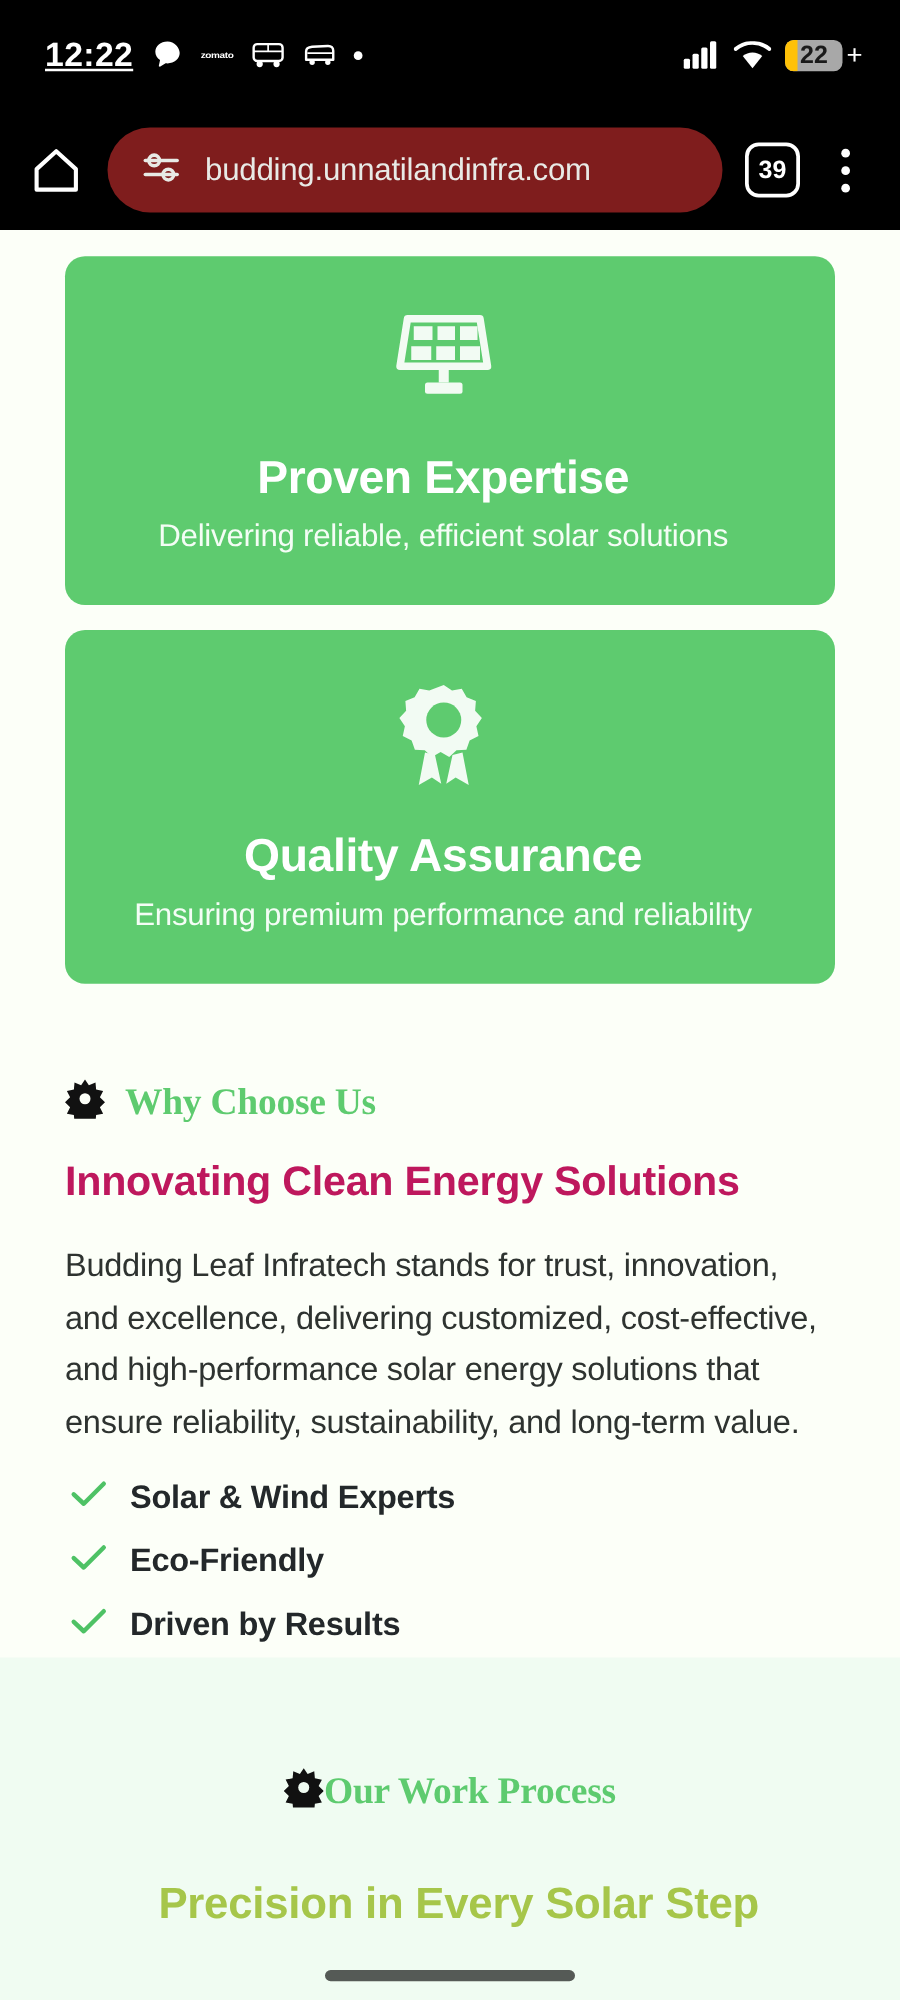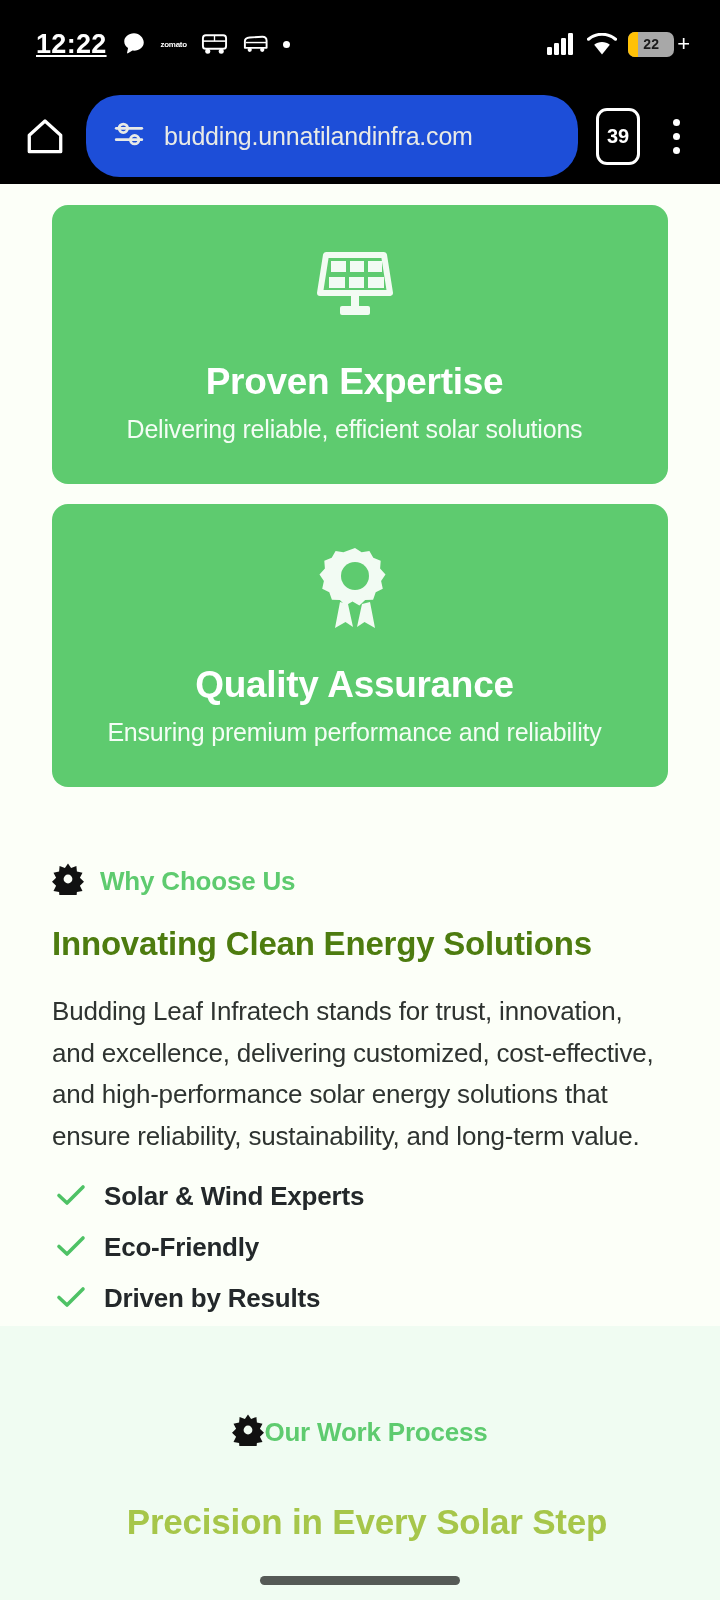--- a/index.html
+++ b/index.html
@@ -71,21 +71,21 @@
     justify-content: center;
   }
   .battery-fill {
     position: absolute;
     left: 0; top: 0; bottom: 0;
     width: 22%;
     background: #ffc107;
   }
   .battery-num {
     position: relative;
-    font-size: 14px;
+    font-size: 20px;
     font-weight: bold;
     color: #1a1a1a;
     z-index: 2;
     text-align: right;
   }
   .battery-plus {
     font-size: 22px;
     font-weight: 500;
     color: #ffffff;
     line-height: 1;
@@ -101,39 +101,39 @@
     padding: 0 22px 0 18px;
     gap: 14px;
   }
   .home-btn {
     width: 54px; height: 54px;
     display: flex; align-items: center; justify-content: center;
     flex: 0 0 auto;
   }
   .url-pill {
     flex: 1 1 auto;
-    height: 82px;
-    background: #1d4ed8;
+    height: 68px;
+    background: #7f1d1d;
     border-radius: 34px;
     display: flex;
     align-items: center;
     padding: 0 26px;
     gap: 18px;
     min-width: 0;
   }
   .url-text {
     font-size: 25px;
     color: #e8eae6;
     white-space: nowrap;
     overflow: hidden;
     text-overflow: ellipsis;
     letter-spacing: -0.2px;
   }
   .tab-count {
-    width: 44px; height: 57px;
+    width: 44px; height: 44px;
     border: 3px solid #ffffff;
     border-radius: 11px;
     display: flex; align-items: center; justify-content: center;
     flex: 0 0 auto;
     margin-left: 4px;
     text-decoration: underline;
   }
   .tab-count span {
     font-size: 20px;
     font-weight: bold;
@@ -194,29 +194,30 @@
   .why-block {
     padding: 56px 52px 0 52px;
   }
   .eyebrow {
     display: flex;
     align-items: center;
     gap: 16px;
     margin-bottom: 26px;
   }
   .eyebrow-label {
-    font-size: 26px;
+    font-size: 30px;
     font-weight: bold;
     color: #5ecb6f;
     letter-spacing: -0.2px;
+    font-family: Liberation Serif, serif;
   }
   .why-heading {
     font-size: 33px;
     font-weight: bold;
-    color: #4d7c0f;
+    color: #be185d;
     margin-bottom: 28px;
     letter-spacing: -0.2px;
   }
   .why-para {
     font-size: 26px;
     line-height: 1.6;
     color: #2e3330;
     margin-bottom: 14px;
     letter-spacing: -0.2px;
   }

